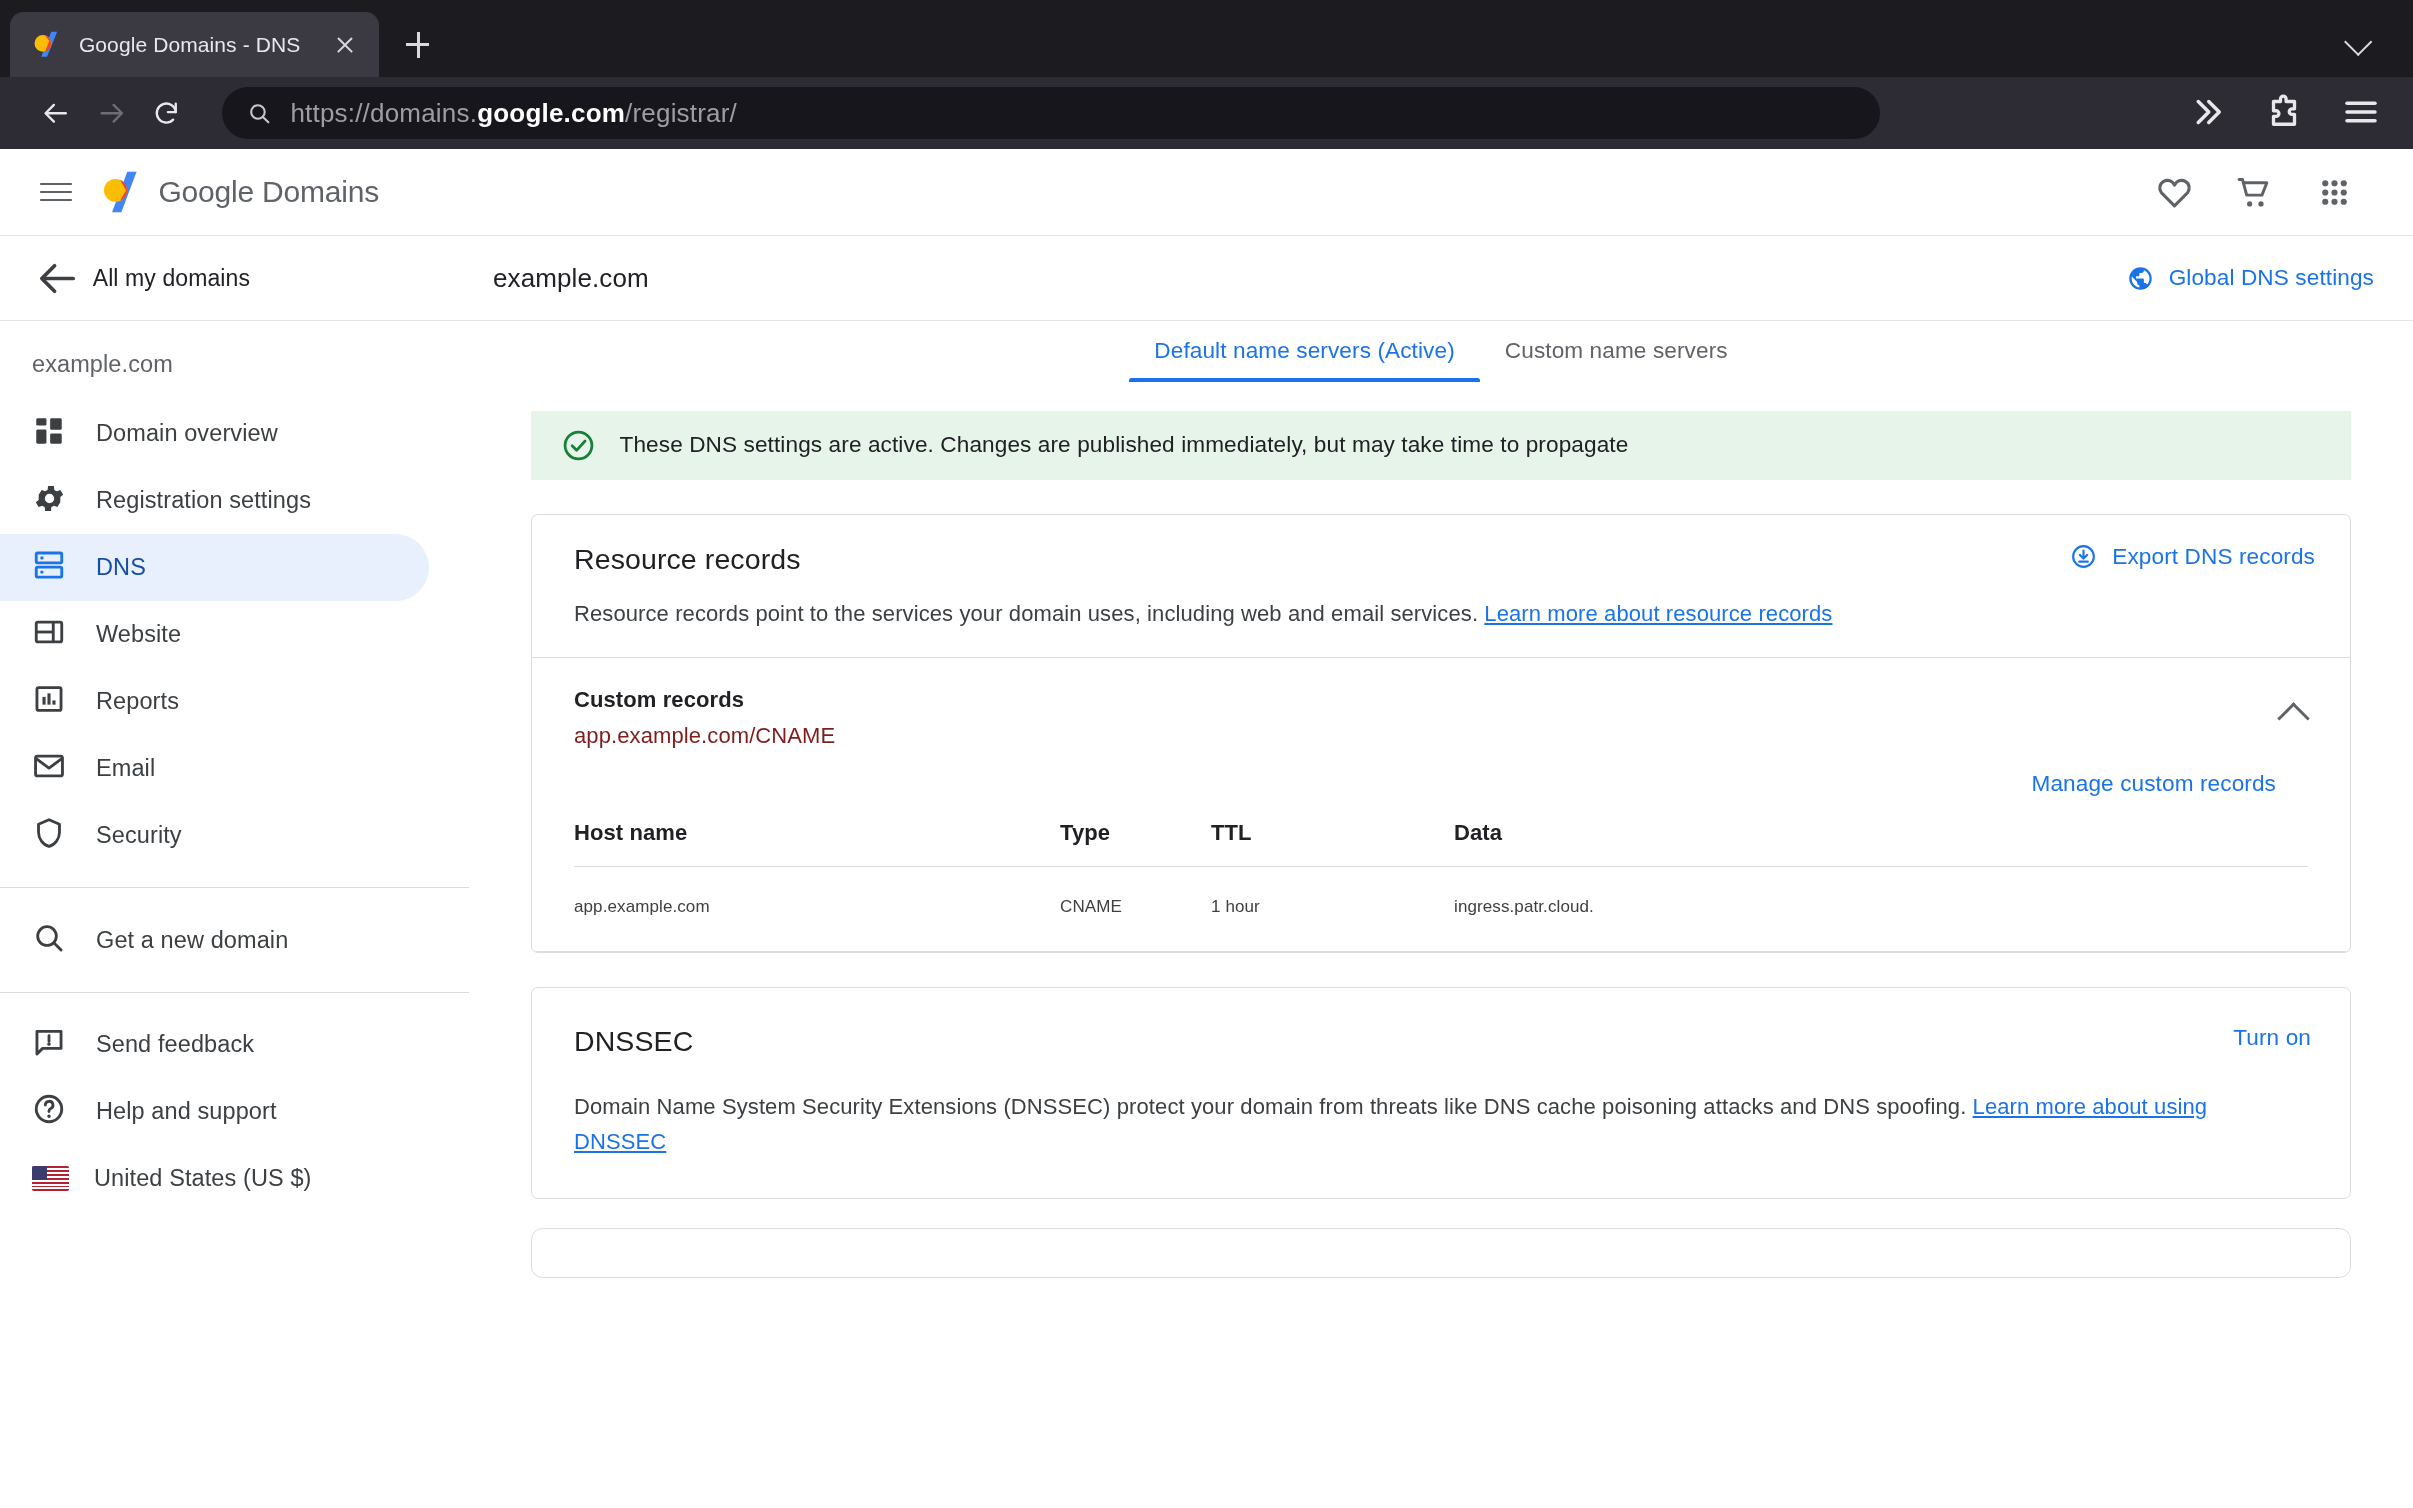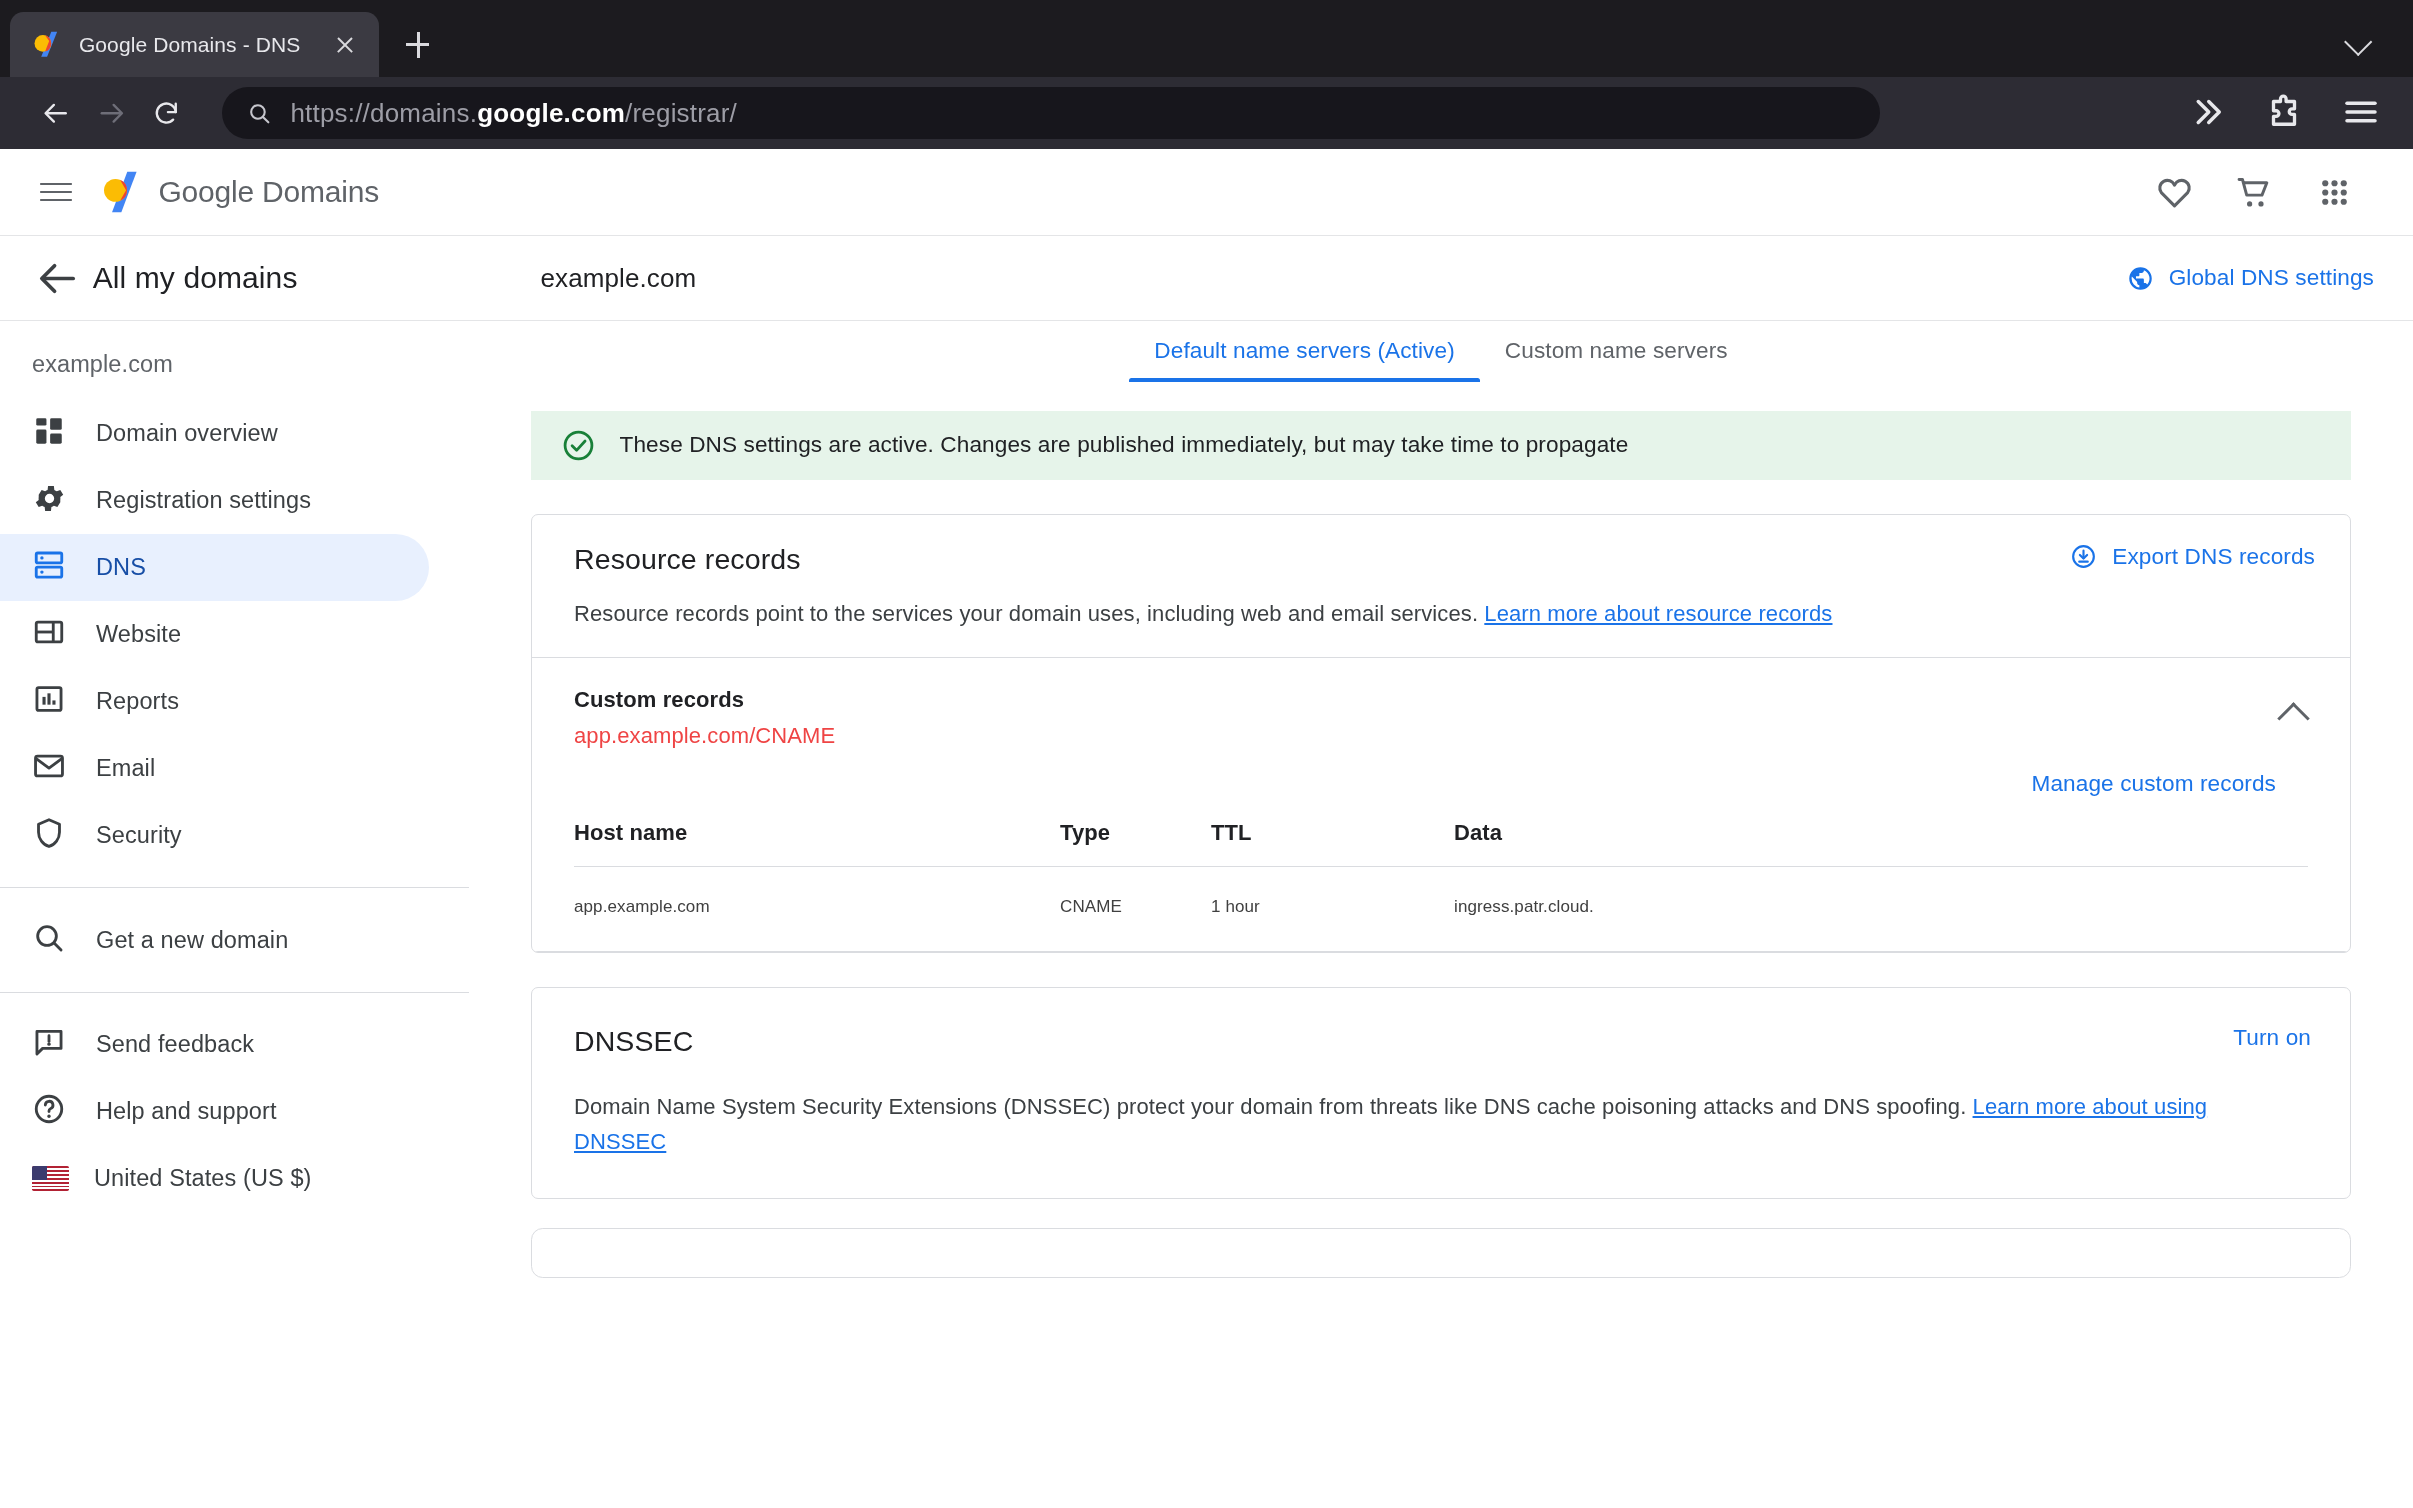--- a/index.html
+++ b/index.html
@@ -81,21 +81,21 @@
   .gd-brand { font-size:30px; color:#5f6368; letter-spacing:-0.2px; white-space:nowrap; }
   .gd-head-right { margin-left:auto; display:flex; align-items:center; gap:0; }
   .gd-hicon { width:80px; height:80px; display:flex; align-items:center; justify-content:center; }
 
   
   .crumbrow {
     height:85px; background:#fff; display:flex; align-items:center;
     padding:0 39px 0 34px; border-bottom:0.8px solid #e4e5e7;
   }
   .back-arrow { width:47px; height:47px; position:relative; margin-right:11.7px; }
-  .crumb-all { font-size:30px; color:#202124; letter-spacing:0.1px; }
+  .crumb-all { font-size:23px; color:#202124; letter-spacing:0.1px; }
   .crumb-domain {
     font-size:26px; color:#202124; margin-left:243px; letter-spacing:0.1px;
   }
   .global-dns {
     margin-left:auto; display:flex; align-items:center; gap:15px;
     color:#1a73e8; font-size:22.6px; letter-spacing:0.1px; white-space:nowrap;
   }
 
   
   .shell { display:flex; height:1267px; }
@@ -165,21 +165,21 @@
   .card-desc {
     padding:25px 42px 30px 42px; font-size:22px; color:#3c4043; letter-spacing:0.1px;
   }
   .card-desc a { color:#1a73e8; text-decoration:underline; }
   .divider { height:0.8px; background:#dadce0; }
 
   .section {
     padding:28.5px 35px 0 42px; position:relative;
   }
   .section-title { font-size:22px; color:#202124; font-weight:700; letter-spacing:0.1px; }
-  .section-sub { font-size:22px; color:#ef4444; margin-top:10px; letter-spacing:0.1px; }
+  .section-sub { font-size:22px; color:#7f1d1d; margin-top:10px; letter-spacing:0.1px; }
   .chev {
     position:absolute; right:39px; top:37px; width:37px; height:37px;
   }
   .chev::before {
     content:""; position:absolute; left:7.5px; top:11.7px; width:20px; height:20px;
     border-left:3.4px solid #5f6368; border-top:3.4px solid #5f6368;
     transform:rotate(45deg);
   }
   .chev.down::before {
     border-left:none; border-top:none;

